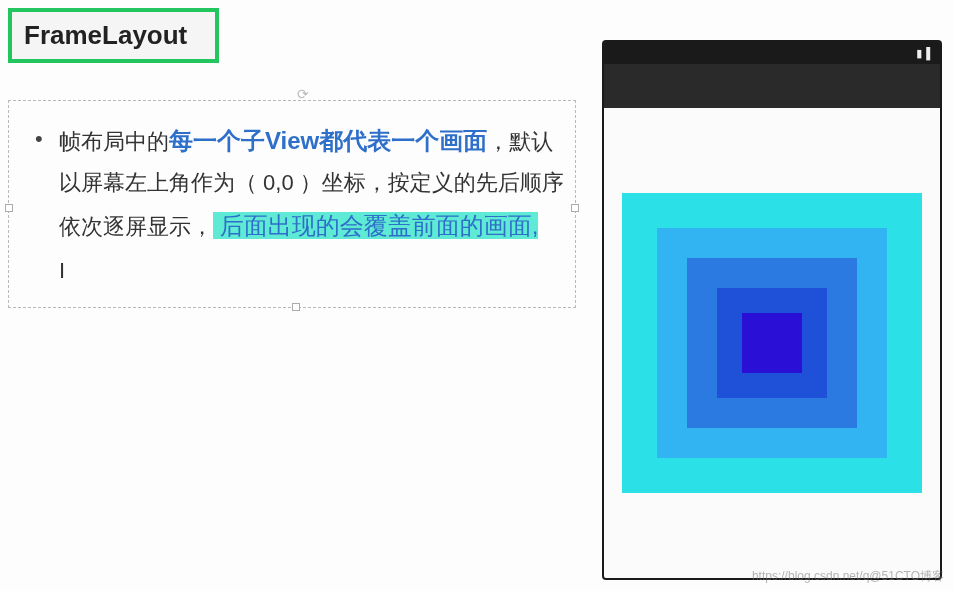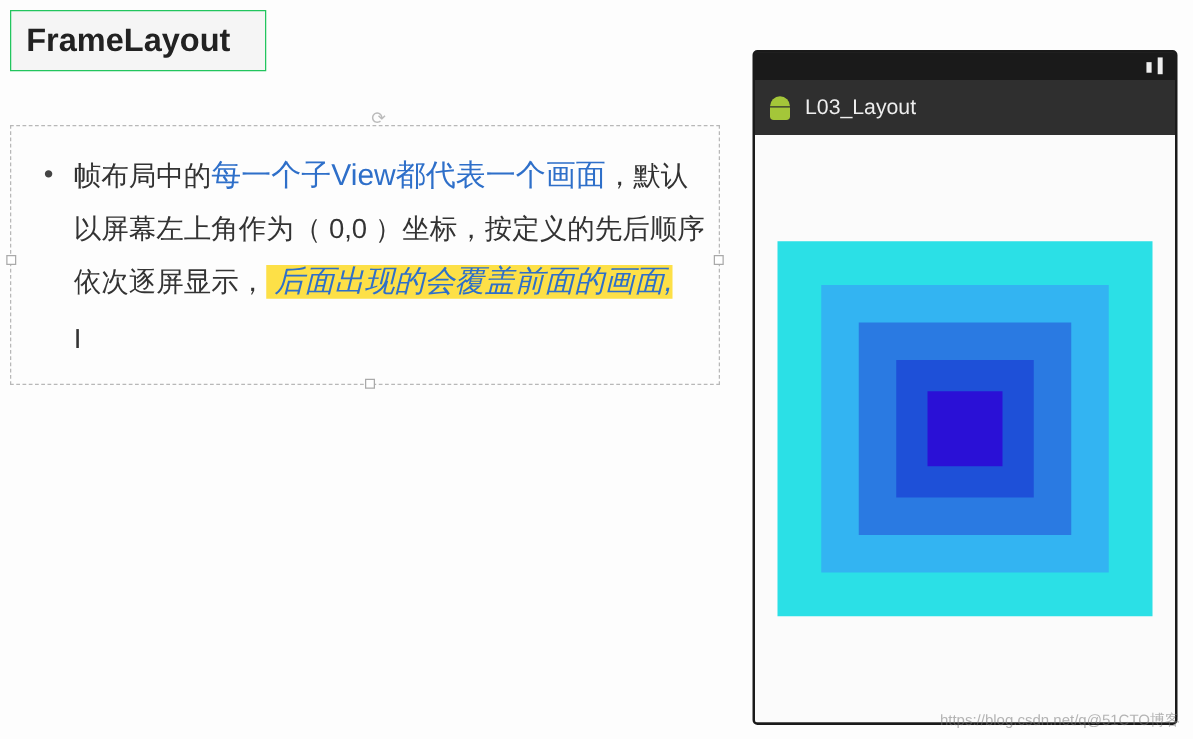--- a/index.html
+++ b/index.html
@@ -8,21 +8,21 @@
     height: 591px;
     background: #fdfdfd;
     font-family: "Microsoft YaHei", "SimSun", Arial, sans-serif;
     position: relative;
     overflow: hidden;
   }
   .title-box {
     position: absolute;
     top: 8px; left: 8px;
     background: #f5f5f5;
-    border: 1px solid #22c55e;
+    border: 4px solid #22c55e;
     padding: 8px 28px 8px 12px;
     font-size: 26px;
     font-weight: bold;
     color: #222;
   }
   .handle-top {
     position: absolute;
     left: 297px; top: 86px;
     width: 20px; height: 20px;
     color: #bbb;
@@ -50,28 +50,27 @@
   .content-box li::before {
     content: "•";
     position: absolute;
     left: 16px;
     top: 0;
     color: #444;
     font-size: 22px;
   }
   .blue-bold {
     color: #2e6fc9;
-    font-weight: normal;
+    font-weight: bold;
     font-size: 24px;
   }
   .hl {
-    background: #fde047;
+    background: #5eead4;
     color: #2e6fc9;
     font-size: 24px;
-    font-style: italic;
   }
   .cursor {
     display: inline-block;
     width: 1px; height: 20px;
     vertical-align: -3px;
   }
 
   
   .phone {
     position: absolute;
@@ -173,27 +172,20 @@
       <br><span class="cursor">I</span>
     </li>
   </ul>
 </div>
 
 <div class="phone">
   <div class="statusbar">
     <span>▮</span>
     <span>▌</span>
   </div>
-  <div class="appbar">
-    <div class="droid-icon">
-      <div class="head"></div>
-        <div class="body"></div>
-    </div>
-    <div class="app-title">L03_Layout</div>
-  </div>
   <div class="screen">
     <div class="frame-demo" id="frame-demo">
         <div class="sq" style="width: 300px; height: 300px; background: rgb(43, 224, 230);"></div>
         <div class="sq" style="width: 230px; height: 230px; background: rgb(51, 180, 242);"></div>
         <div class="sq" style="width: 170px; height: 170px; background: rgb(42, 122, 226);"></div>
         <div class="sq" style="width: 110px; height: 110px; background: rgb(30, 80, 216);"></div>
         <div class="sq" style="width: 60px; height: 60px; background: rgb(42, 16, 214);"></div>
       </div>
   </div>
 </div>

